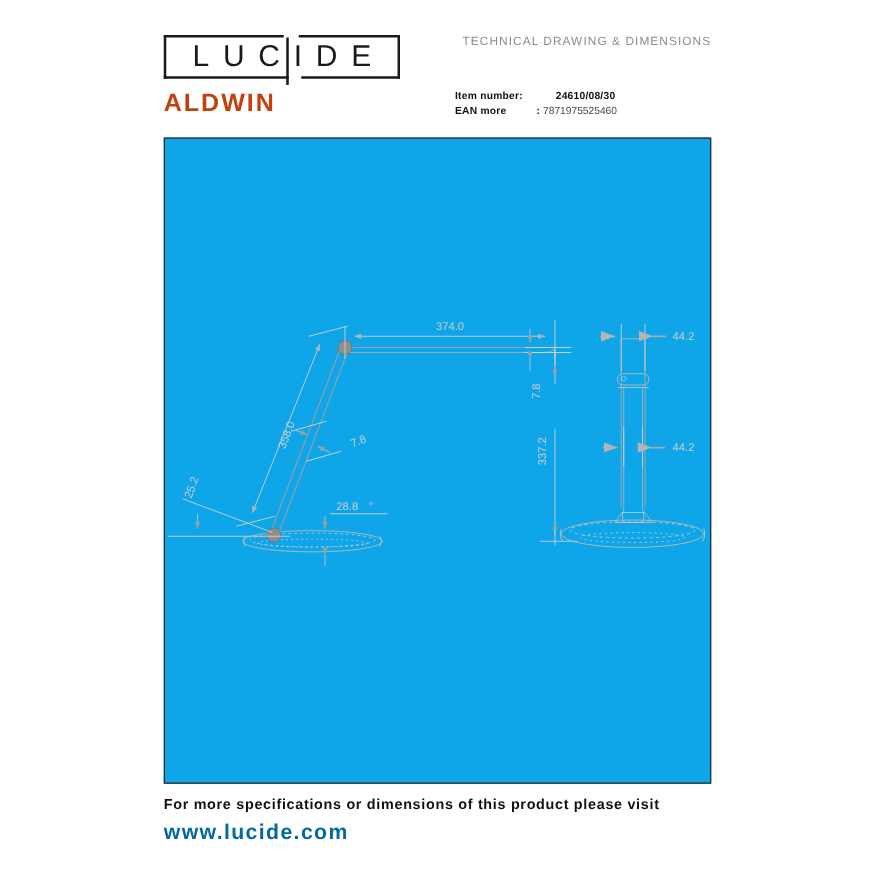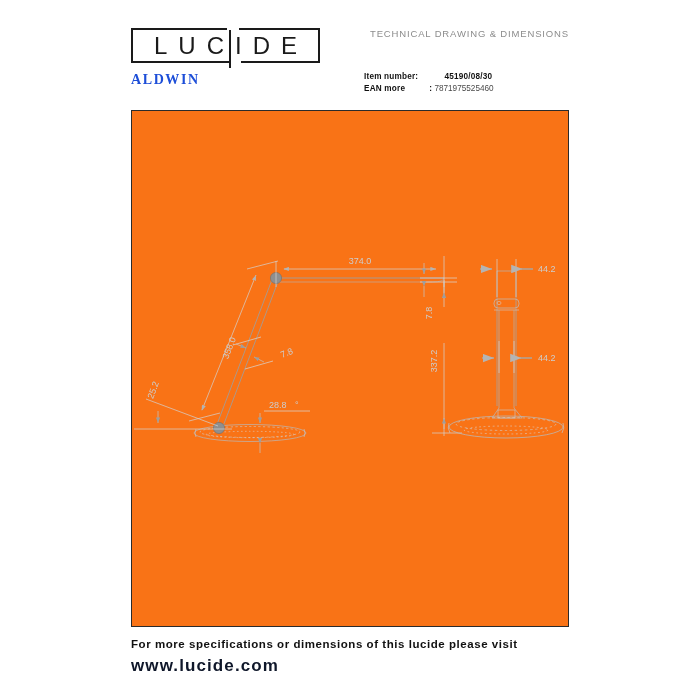--- a/index.html
+++ b/index.html
@@ -15,36 +15,36 @@
   #logo .frame-l{position:absolute;left:0;top:0;bottom:0;width:2px;background:#1a1a1a;}
   #logo .frame-r{position:absolute;right:0;top:0;bottom:0;width:2px;background:#1a1a1a;}
   #logo .divider{position:absolute;left:98px;top:2px;bottom:-5px;width:2px;background:#1a1a1a;}
   #logo .letters{position:absolute;left:0;top:0;width:189px;height:35px;
         display:flex;align-items:center;justify-content:center;
         font-size:24px;letter-spacing:11px;text-indent:11px;color:#1a1a1a;font-weight:400;}
 
   #tdd{position:absolute;right:131px;top:28px;font-size:9.5px;letter-spacing:.85px;
        color:#8c8c8c;white-space:nowrap;}
 
-  #product-title{position:absolute;left:131px;top:72px;font-size:14px;font-weight:700;
-       letter-spacing:1.6px;color:#1d4ed8;font-family:Liberation Serif, serif;}
+  #product-title{position:absolute;left:131px;top:72px;font-size:20px;font-weight:700;
+       letter-spacing:1.6px;color:#c2410c;}
 
   #codes{position:absolute;left:340px;top:71px;font-size:8.2px;line-height:11.5px;color:#111;}
   #codes .lbl{font-weight:700;letter-spacing:.2px;margin-left:24px;}
   #codes .ean-val{color:#4a4a4a;}
 
   
   #frame{position:absolute;left:131px;top:110px;width:438px;height:517px;
-         border:1.6px solid #2b2b2b;box-sizing:border-box;background:#f97316;}
+         border:1.6px solid #2b2b2b;box-sizing:border-box;background:#0ea5e9;}
   #drawing{position:absolute;left:0;top:0;width:438px;height:517px;}
 
   
   #footer{position:absolute;left:131px;top:638px;width:440px;}
   #footer .line1{font-size:11.5px;font-weight:700;letter-spacing:.55px;color:#111;}
-  #footer .line2{font-size:17px;font-weight:700;letter-spacing:1.1px;color:#0f172a;margin-top:6px;}
+  #footer .line2{font-size:17px;font-weight:700;letter-spacing:1.1px;color:#0369a1;margin-top:6px;}
 </style>
 </head>
 <body>
 
 <div id="header">
 
   <div id="tdd">TECHNICAL DRAWING &amp; DIMENSIONS</div>
 
   <div id="logo">
     <div class="frame-top" style="left:0;width:96px;"></div>
@@ -55,21 +55,21 @@
     <div class="frame-r"></div>
     <div class="divider"></div>
     <div class="letters">LUCIDE</div>
   </div>
 
   <div id="product-title">ALDWIN</div>
 
   <div id="codes">
     <div>
       <span class="lbl">Item number:</span>
-      <span class="lbl">45190/08/30</span>
+      <span class="lbl">24610/08/30</span>
     </div>
     <div>
       <span class="lbl">EAN more</span><span class="lbl">:</span>
       <span class="ean-val">7871975525460</span>
     </div>
   </div>
 </div>
 
 <div id="frame">
   <svg id="drawing" viewBox="0 0 438 517">
@@ -224,15 +224,15 @@
       <text x="0" y="0" transform="translate(24,280) rotate(-70)" text-anchor="middle">25.2</text>
 
       <text x="406" y="161" text-anchor="start">44.2</text>
 
       <text x="406" y="250" text-anchor="start">44.2</text>
     </g>
   </svg>
 </div>
 
 <div id="footer">
-  <div class="line1">For more specifications or dimensions of this lucide please visit</div>
+  <div class="line1">For more specifications or dimensions of this product please visit</div>
   <div class="line2">www.lucide.com</div>
 </div>
 
 </body></html>

